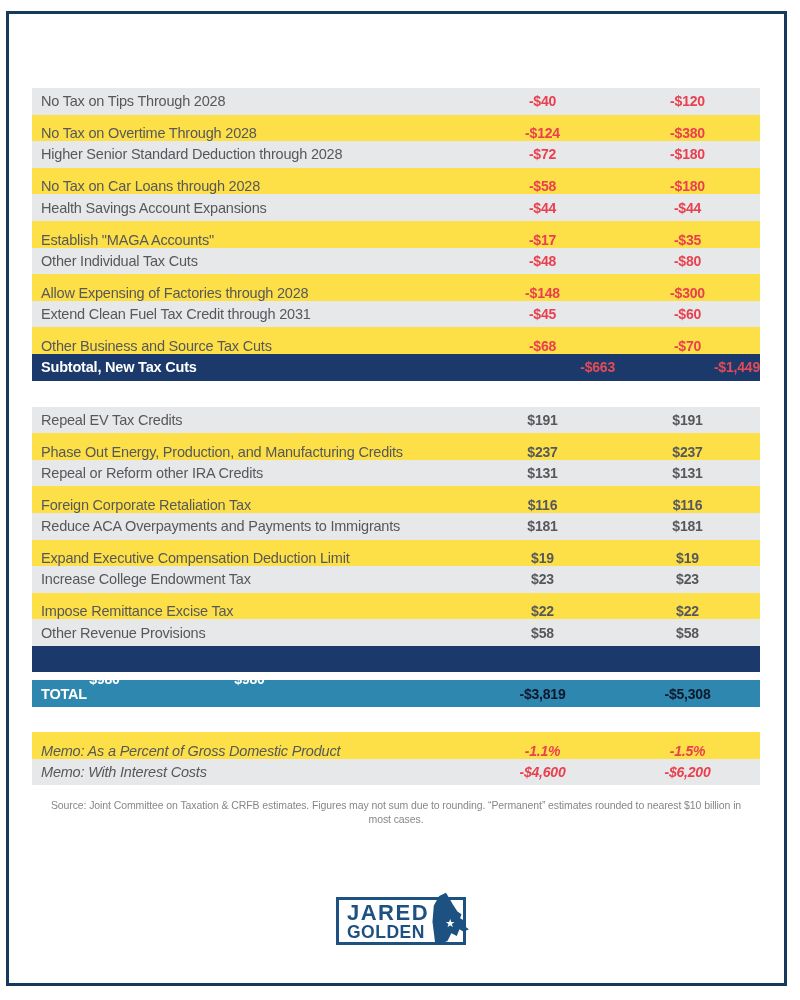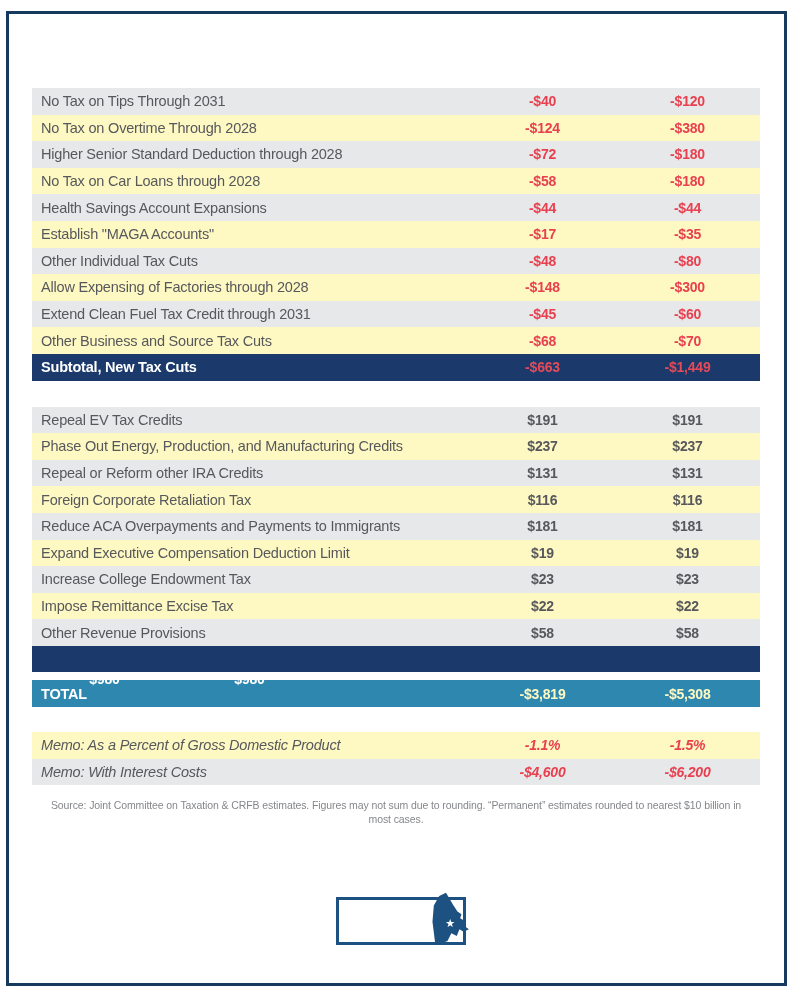--- a/index.html
+++ b/index.html
@@ -15,29 +15,29 @@
   .row{height:26.6px;display:flex;align-items:center;box-sizing:border-box;}
   .row .label{
     flex:1;padding-left:9px;font-size:14.5px;color:#57585c;
     white-space:nowrap;overflow:hidden;letter-spacing:-0.2px;
   }
   .row .val{
     width:145px;text-align:center;font-size:14px;font-weight:bold;
     color:#57585c;letter-spacing:-0.2px;
   }
   .row.gray{background:#e7e8ea;}
-  .row.white{background:#fef9c3;}
+  .row.white{background:#fde047;align-items:flex-end;}
   .val.neg{color:#e8404f;}
   .row.navy{background:#1b3a6b;}
   .row.navy .label{color:#ffffff;font-weight:bold;}
   .row.navy .val.pos{color:#ffffff;margin-top:40px;}
-  .row.navy .val.neg{color:#e44a58;}
+  .row.navy .val.neg{color:#e44a58;text-align:right;}
   .row.total{background:#2e87ae;}
   .row.total .label{color:#ffffff;font-weight:bold;}
-  .row.total .val.neg{color:#fef9c3;}
+  .row.total .val.neg{color:#0f172a;}
   .row.memo .label,.row.memo .val{font-style:italic;}
   .section-gap{height:26px;}
   .total-gap{height:8px;}
   .memo-gap{height:25px;}
   .source-note{
     margin:13px auto 14px auto;width:700px;text-align:center;
     font-size:10.5px;line-height:1.35;color:#85878b;letter-spacing:-0.1px;
   }
   .logo-box{
     position:absolute;left:336px;top:897px;width:130px;height:48px;
@@ -54,21 +54,21 @@
   }
 </style>
 </head>
 <body>
 
 <div class="page-border"></div>
 
 <div class="table-wrap">
   <div id="section-1">
       <div class="row gray">
-        <div class="label">No Tax on Tips Through 2031</div>
+        <div class="label">No Tax on Tips Through 2028</div>
         <div class="val neg">-$40</div>
         <div class="val neg">-$120</div>
       </div>
       <div class="row white">
         <div class="label">No Tax on Overtime Through 2028</div>
         <div class="val neg">-$124</div>
         <div class="val neg">-$380</div>
       </div>
       <div class="row gray">
         <div class="label">Higher Senior Standard Deduction through 2028</div>
@@ -187,17 +187,21 @@
         <div class="label">Memo: With Interest Costs</div>
         <div class="val neg">-$4,600</div>
         <div class="val neg">-$6,200</div>
       </div>
     </div>
 
   <div class="source-note">Source: Joint Committee on Taxation &amp; CRFB estimates. Figures may not sum due to rounding. “Permanent” estimates rounded to nearest $10 billion in most cases.</div>
 </div>
 
 <div class="logo-box">
+  <div class="logo-text">
+    <div class="logo-line1">JARED</div>
+    <div class="logo-line2">GOLDEN</div>
+  </div>
   <svg class="maine-svg" viewBox="0 0 32 40" aria-hidden="true">
     <path d="M9.5 3 L14.5 0.5 L17.5 5.5 L19.5 9 L23 14.5 L26 16.5 L25 19.5 L28.5 21.5 L27 24.5 L31.5 27.5 L27.5 29.5 L24.5 27.5 L22.5 32.5 L18.5 30.5 L15.5 36.5 L10 38 L6.5 38 L4.5 22 L5.5 10 Z"></path>
   </svg>
   <span class="star">★</span>
 </div>
 
 </body></html>

